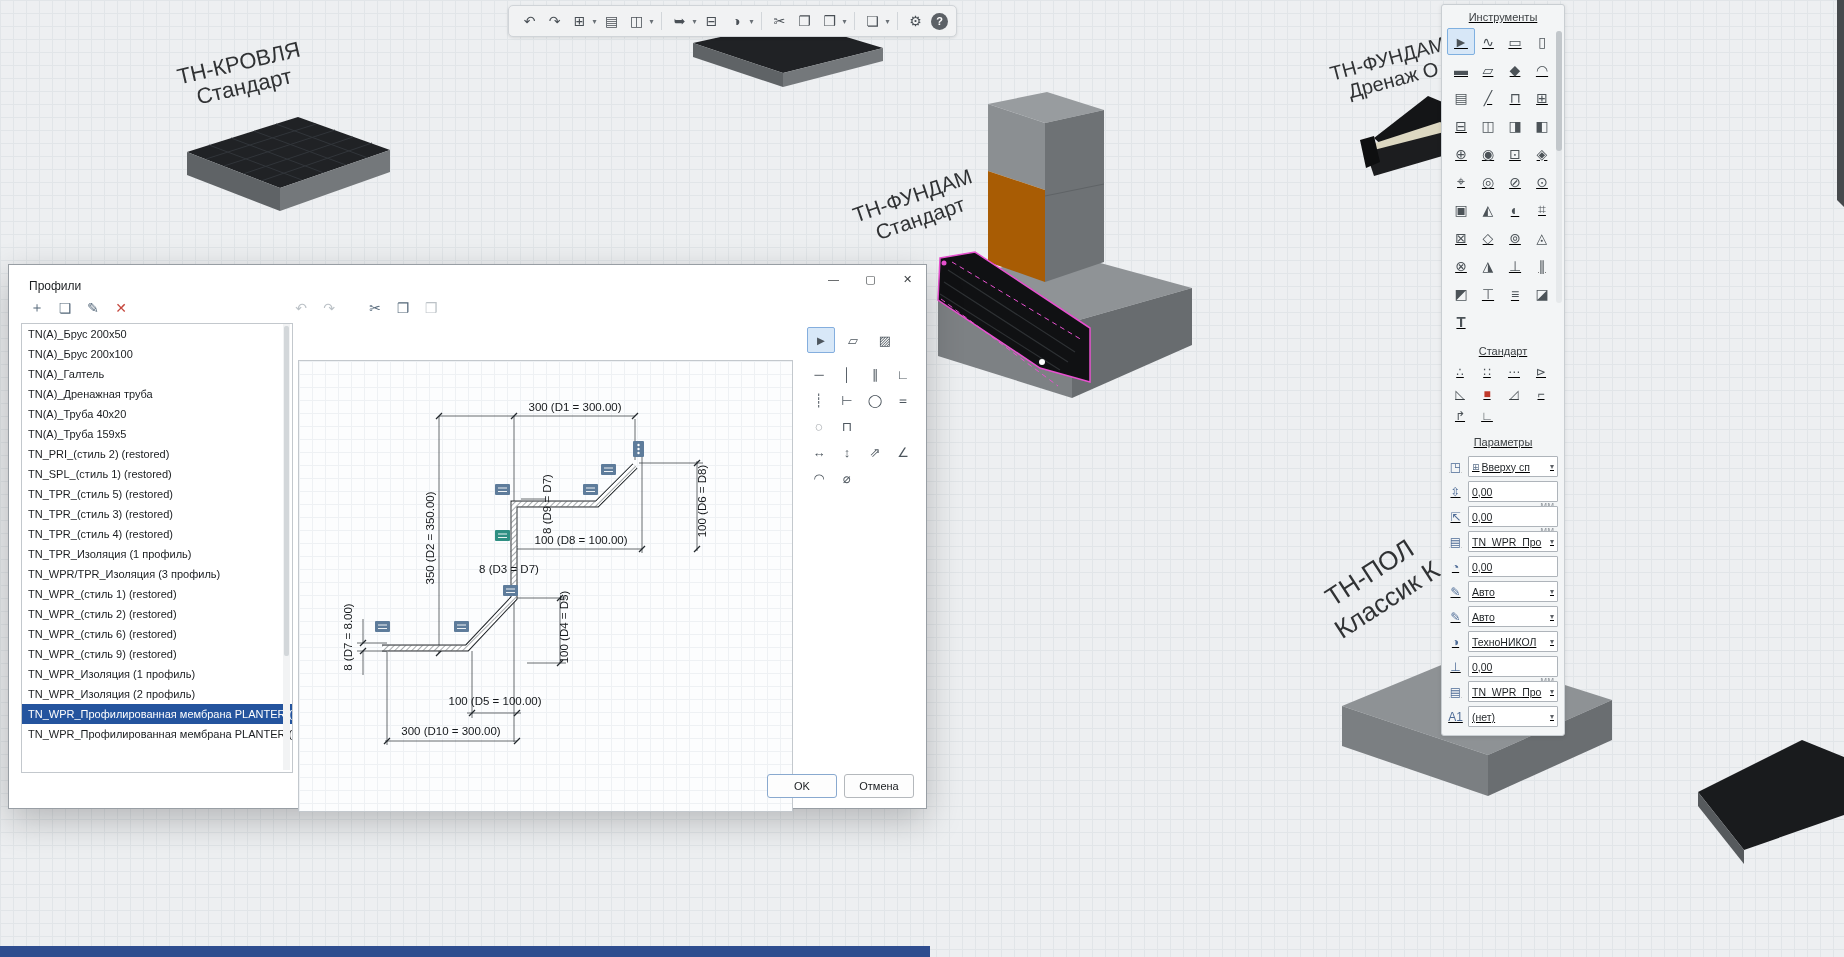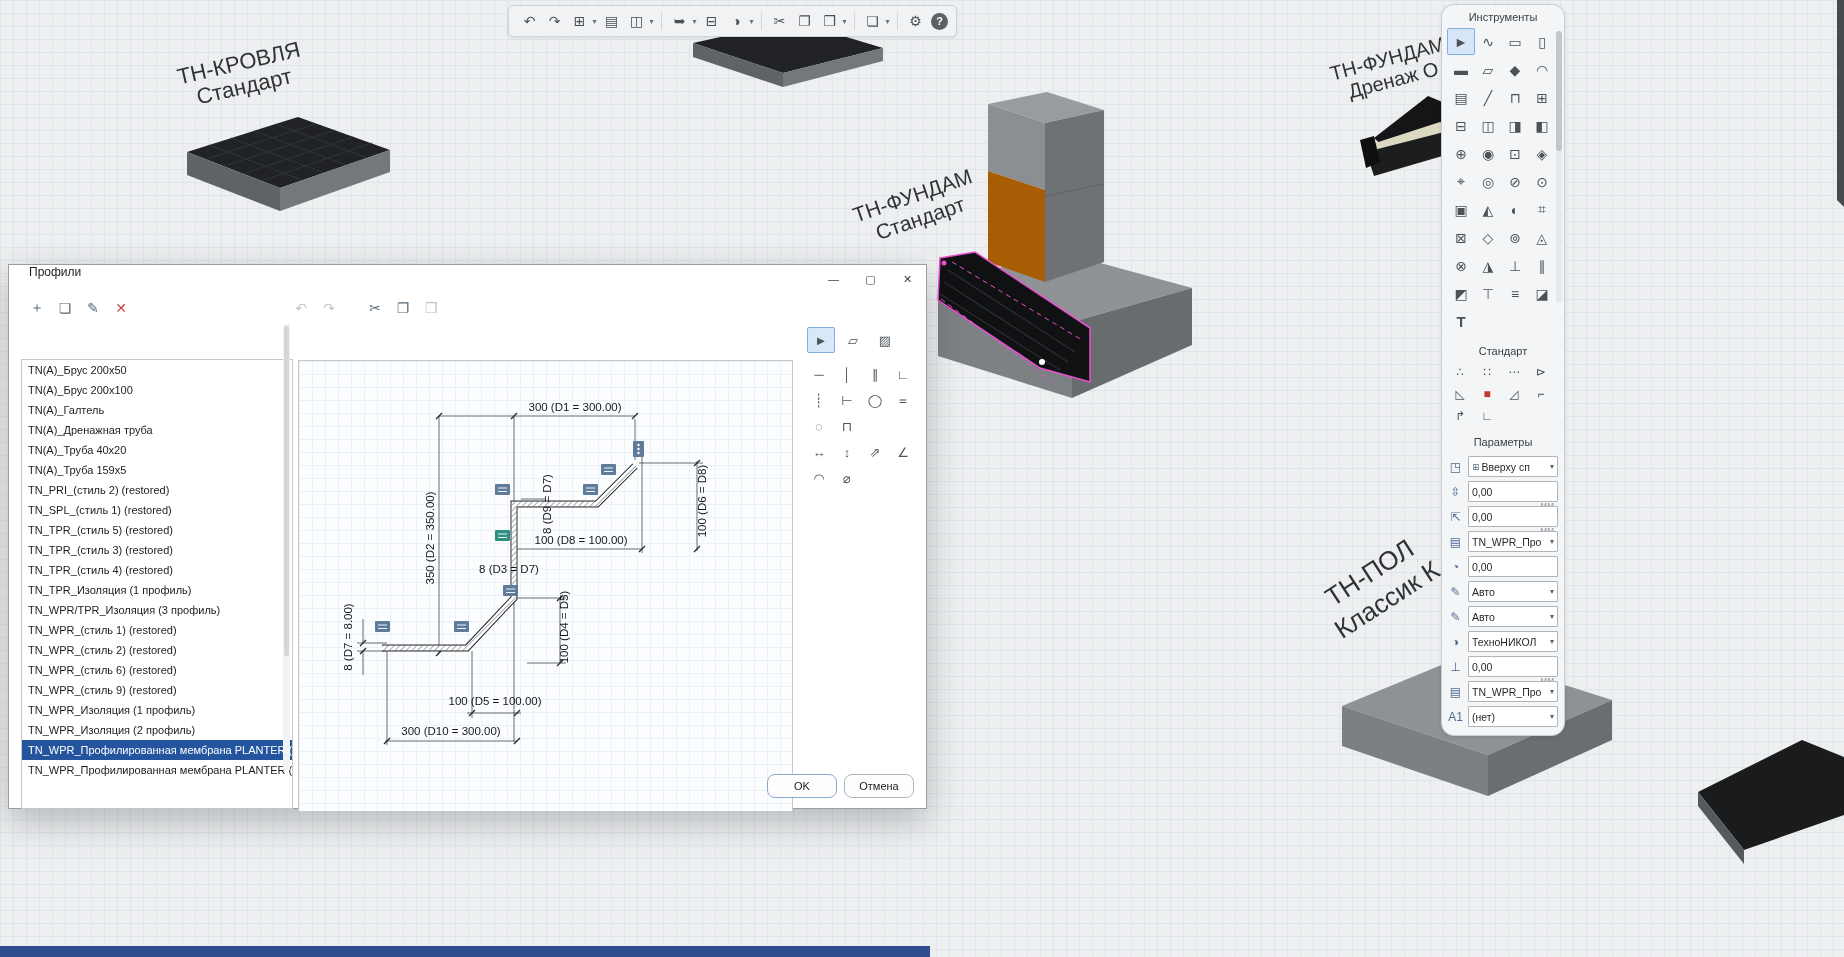--- a/index.html
+++ b/index.html
@@ -12,21 +12,21 @@
   
   .top-toolbar{position:absolute;left:508px;top:5px;height:30px;background:#f1f2f3;border:1px solid #d0d4d8;
     border-radius:5px;display:flex;align-items:center;padding:0 8px;box-shadow:0 1px 3px rgba(0,0,0,.10);}
   .tt-icon{width:25px;height:22px;display:flex;align-items:center;justify-content:center;font-size:14px;color:#4a5056;}
   .tt-icon.dd{width:9px;font-size:8px;color:#6a7076;margin-left:-2px;}
   .tt-icon.sep{width:1px;height:18px;background:#d2d6da;margin:0 5px;padding:0;}
   .tt-icon.help{background:#5c6166;color:#fff;border-radius:50%;width:17px;height:17px;font-size:11px;font-weight:bold;margin-left:3px;}
 
   
   .right-panel{position:absolute;left:1441px;top:4px;width:122px;height:730px;background:#f3f5f6;
-    border:1px solid #c9ced2;border-radius:13px;box-shadow:0 1px 4px rgba(0,0,0,.10);}
+    border:1px solid #c9ced2;border-radius:3px;box-shadow:0 1px 4px rgba(0,0,0,.10);text-decoration:underline;}
   .panel-title{font-size:11px;color:#3c4043;text-align:center;padding:6px 0 4px 0;}
   .tools-grid{display:grid;grid-template-columns:repeat(4,26px);gap:1px 1px;padding:1px 2px 4px 5px;}
   .tool-cell{width:26px;height:25px;display:flex;align-items:center;justify-content:center;font-size:14px;color:#4c5358;overflow:hidden;border:1px solid transparent;border-radius:2px;}
   .tool-cell.active{background:#d7e7f7;border-color:#7fb0e0;}
   .tool-cell.text-tool{font-weight:bold;font-size:15px;}
   .actions-grid{display:grid;grid-template-columns:repeat(4,26px);gap:2px 1px;padding:1px 2px 4px 5px;}
   .action-cell{width:26px;height:20px;display:flex;align-items:center;justify-content:center;font-size:12px;color:#4c5358;}
   .action-cell.danger{color:#c0392b;}
   .panel-scroll{position:absolute;right:2px;top:26px;width:6px;height:272px;background:#e6e9eb;border-radius:3px;}
   .panel-thumb{position:absolute;right:0;top:0;width:6px;height:120px;background:#c2c7cb;border-radius:3px;}
@@ -37,50 +37,50 @@
     display:flex;align-items:center;padding:0 3px;color:#1f2326;min-width:0;}
   .p-fi{font-size:9px;color:#5b708a;margin-right:2px;flex:none;}
   .p-fv{flex:1;overflow:hidden;white-space:nowrap;}
   .p-fs{color:#9aa0a6;font-size:10px;flex:none;margin-left:2px;margin-top:27px;}
   .p-fa{color:#5f6368;font-size:8px;flex:none;margin-left:2px;}
   .p-fi:empty,.p-fs:empty,.p-fa:empty{display:none;}
 
   
   .dialog{position:absolute;left:8px;top:264px;width:917px;height:543px;background:#fff;border:1px solid #989ea4;
     box-shadow:0 12px 34px rgba(0,0,0,.24);}
-  .dlg-titlebar{height:28px;display:flex;align-items:flex-start;}
+  .dlg-titlebar{height:28px;display:flex;align-items:flex-end;}
   .dlg-title{font-size:12px;color:#1a1d20;padding-left:20px;}
   .win-buttons{margin-left:auto;display:flex;}
   .win-btn{width:37px;height:28px;display:flex;align-items:center;justify-content:center;font-size:11px;color:#3c4043;}
   .dlg-toolbar{height:30px;display:flex;align-items:center;padding-left:14px;}
   .dt-icon{width:28px;height:24px;display:flex;align-items:center;justify-content:center;font-size:14px;color:#55687a;}
   .dt-icon.danger{color:#c5483e;}
   .dt-icon.disabled{color:#bcc2c7;}
   .dt-icon.gap{width:152px;}
   .dt-icon.gap2{width:18px;}
   .profile-list{position:absolute;left:12px;top:58px;width:270px;height:448px;border:1px solid #c3c8cd;background:#fff;
-    overflow:hidden;font-size:11px;margin-top:36px;}
+    overflow:hidden;font-size:11px;}
   .profile-item{height:20px;line-height:20px;padding:0 6px;white-space:nowrap;overflow:hidden;color:#1a1d20;}
   .profile-item.selected{background:#24549e;color:#fff;}
   .list-scroll{position:absolute;left:274px;top:59px;width:7px;height:446px;background:#f2f3f4;}
   .list-thumb{position:absolute;left:1px;top:2px;width:5px;height:330px;background:#d3d7da;border-radius:2px;}
   .drawing{position:absolute;left:289px;top:54px;width:493px;height:450px;border:1px solid #c3c8cd;background-color:#fcfdfe;
     background-image:linear-gradient(#eef1f4 1px,transparent 1px),linear-gradient(90deg,#eef1f4 1px,transparent 1px);
     background-size:13px 13px;margin-top:41px;}
   .dlg-tools{position:absolute;left:790px;top:54px;width:120px;height:450px;}
   .edit-modes{display:flex;gap:4px;padding:8px 0 10px 8px;}
   .em-btn{width:26px;height:24px;display:flex;align-items:center;justify-content:center;font-size:13px;color:#4d565e;
     border:1px solid transparent;border-radius:2px;}
   .em-btn.active{background:#d8e8f8;border-color:#84aede;}
   .dtools-grid{display:grid;grid-template-columns:repeat(4,27px);gap:3px 1px;padding-left:7px;}
   .dtool{width:26px;height:23px;display:flex;align-items:center;justify-content:center;font-size:13px;color:#4d565e;}
   .dtool.blank{visibility:hidden;}
   .dlg-buttons{position:absolute;right:12px;bottom:10px;display:flex;gap:7px;}
   .btn{width:68px;height:22px;background:#fdfdfd;border:1px solid #b4b8bc;font-size:11px;display:flex;align-items:center;
-    justify-content:center;color:#1a1d20;border-radius:8px;}
+    justify-content:center;color:#1a1d20;border-radius:3px;}
   .btn.default{border-color:#89a9cf;}
 
   .bottom-strip{position:absolute;left:0;top:946px;width:930px;height:11px;background:#2e4d8f;}
 </style>
 </head>
 <body>
 
 <div class="screen">
 
   <svg width="1844" height="957" viewBox="0 0 1844 957" style="position:absolute;left:0;top:0">

